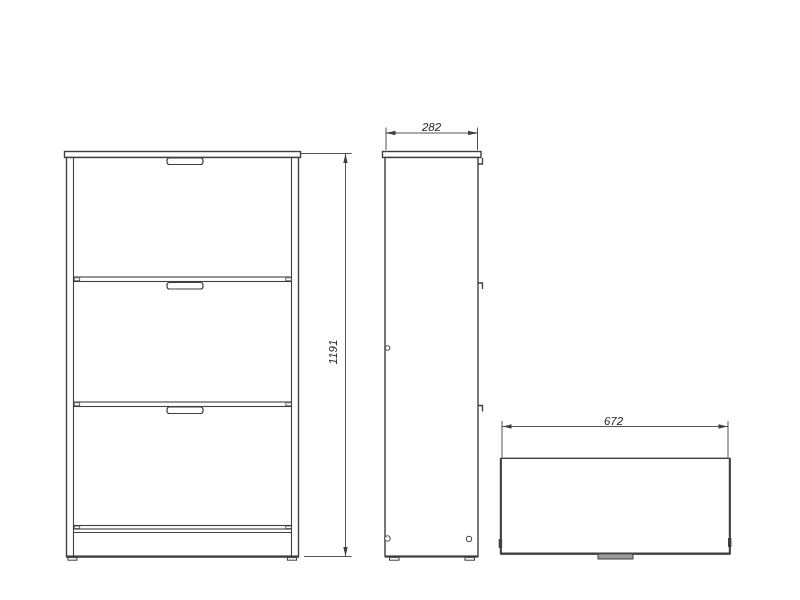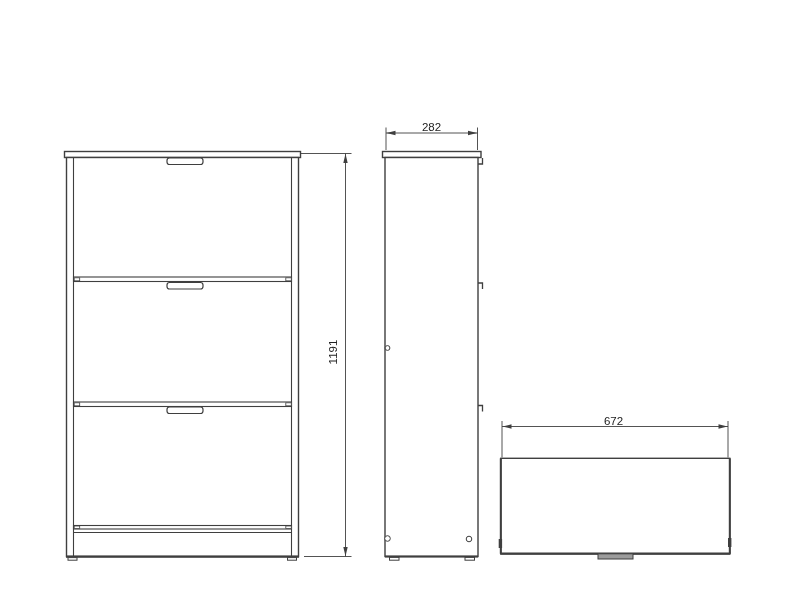--- a/index.html
+++ b/index.html
@@ -9,20 +9,21 @@
     width: 800px;
     height: 600px;
     overflow: hidden;
     font-family: "Liberation Sans", sans-serif;
   }
   .canvas {
     position: relative;
     width: 800px;
     height: 600px;
     background: #ffffff;
+    font-style: italic;
   }
   svg {
     display: block;
   }
   .dim-text {
     font-family: "Liberation Sans", sans-serif;
     font-size: 11.5px;
     fill: #222222;
   }
 </style>

